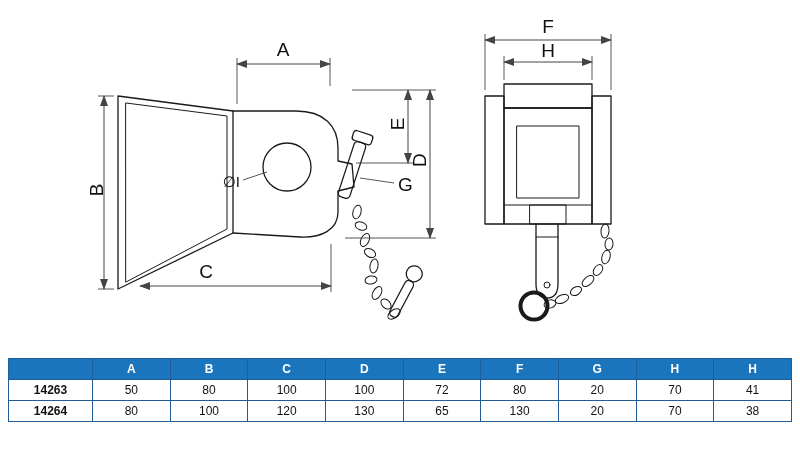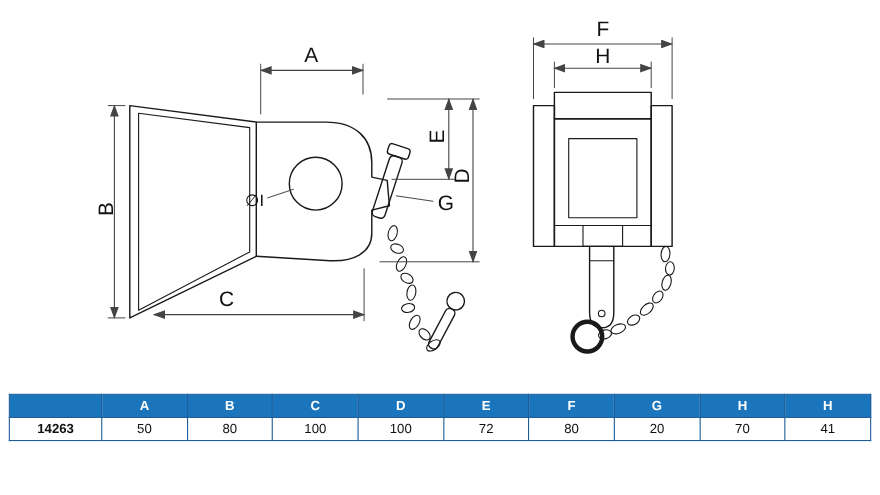--- a/index.html
+++ b/index.html
@@ -171,16 +171,28 @@
         <td>50</td>
         <td>80</td>
         <td>100</td>
         <td>100</td>
         <td>72</td>
         <td>80</td>
         <td>20</td>
         <td>70</td>
         <td>41</td>
       </tr>
+      <tr>
+        <td class="part">14264</td>
+        <td>80</td>
+        <td>100</td>
+        <td>120</td>
+        <td>130</td>
+        <td>65</td>
+        <td>130</td>
+        <td>20</td>
+        <td>70</td>
+        <td>38</td>
+      </tr>
     </tbody>
   </table>
 
 </div>
 
 </body></html>

